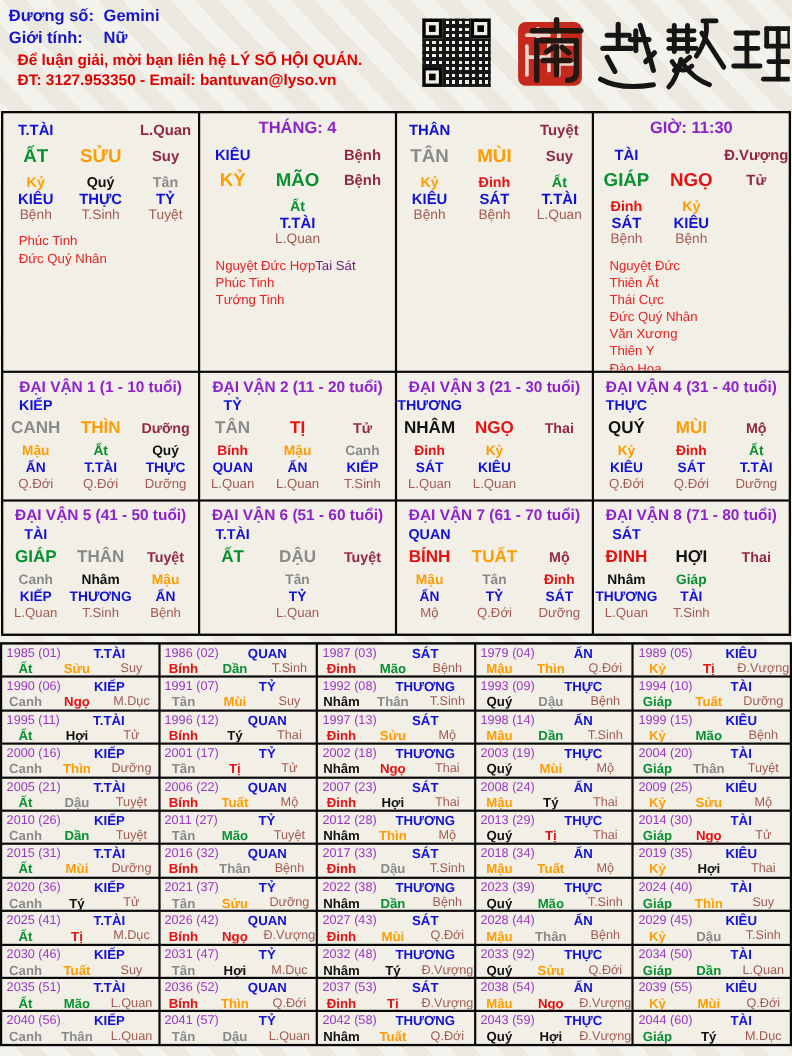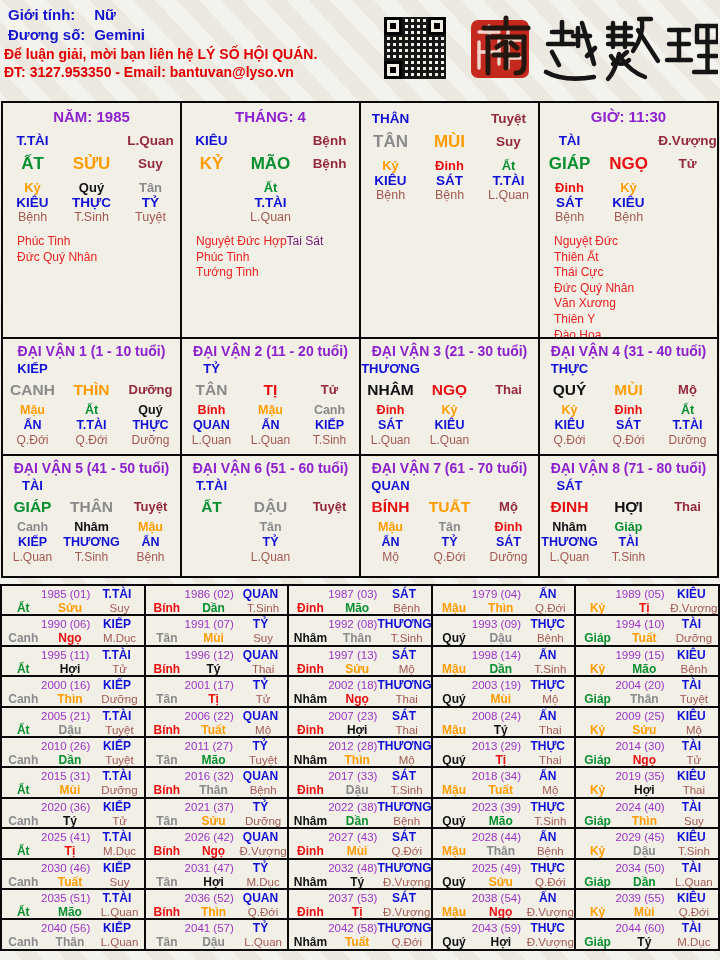--- a/index.html
+++ b/index.html
@@ -7,21 +7,21 @@
        background:#eeebe3;overflow:hidden;}
   .page{position:relative;width:720px;height:960px;
         background:
           repeating-linear-gradient(47deg, rgba(255,255,255,.28) 0 16px, rgba(120,110,90,.035) 16px 32px),
           #f0ede5;}
   
   .header{position:relative;height:101px;}
   .hl{padding-left:8px;height:20px;line-height:20px;font-size:15px;font-weight:bold;color:#1414cc;}
   .hl .lab{display:inline-block;width:82px;}
   .hl:first-child{padding-top:5px;}
-  .hr{padding-left:4px;height:18px;line-height:18px;font-size:14px;font-weight:bold;color:#e00000;}
+  .hr{padding-left:16px;height:18px;line-height:18px;font-size:14px;font-weight:bold;color:#e00000;}
   .qr{position:absolute;left:384px;top:17px;width:62px;height:62px;
       background:
         repeating-linear-gradient(0deg,#161616 0 3px,transparent 3px 6px),
         repeating-linear-gradient(90deg,#161616 0 3px,transparent 3px 6px);}
   .qr .f{position:absolute;width:12px;height:12px;border:3px solid #000;background:#f0ede5;}
   .qr .f::after{content:"";position:absolute;left:3px;top:3px;width:6px;height:6px;background:#000;}
   .qr .tl{left:0;top:0;} .qr .tr{right:0;top:0;} .qr .bl{left:0;bottom:0;}
   .brand{position:absolute;left:468px;top:6px;}
   
   .c-blue{color:#1111d6;} .c-purple{color:#8d22cc;} .c-green{color:#089030;}
@@ -56,39 +56,39 @@
   .dvrow3 .pstage3{font-size:13px;}
   .dvhidden{margin-top:3px;}
   .dvhidden .hstem{font-size:12.5px;}
   .dvhidden .hgod{font-size:12.5px;}
   .dvhidden .hstage{font-size:12px;}
   
   .years{display:grid;grid-template-columns:repeat(5,1fr);grid-auto-rows:28.4px;
          gap:2px;background:#0a0a0a;border:2px solid #0a0a0a;margin-top:6px;}
   .ycell{background:#f2efe7;overflow:hidden;}
   .yrow1{display:flex;height:14px;line-height:15px;padding-top:1px;}
-  .ylabel{padding-left:4px;font-size:11.5px;color:#9a35c4;white-space:nowrap;margin-left:35px;}
+  .ylabel{padding-left:4px;font-size:11.5px;color:#9a35c4;white-space:nowrap;}
   .ygod{flex:1;text-align:center;font-size:12px;font-weight:bold;}
   .yrow2{display:grid;grid-template-columns:30% 36% 34%;height:14px;line-height:14px;text-align:center;}
   .ystem,.ybranch{font-size:12px;font-weight:bold;}
   .ystage{font-size:11.5px;}
 </style>
 </head>
 <body>
 
 <div class="page">
 
   <div class="header">
     <div class="hl">
+      <span class="lab">Đương số:</span>
+      <span>Gemini</span>
+    </div>
+    <div class="hl">
       <span class="lab">Giới tính:</span>
       <span>Nữ</span>
-    </div>
-    <div class="hl">
-      <span class="lab">Đương số:</span>
-      <span>Gemini</span>
     </div>
     <div class="hr">Để luận giải, mời bạn liên hệ LÝ SỐ HỘI QUÁN.</div>
     <div class="hr">ĐT: 3127.953350 - Email: bantuvan@lyso.vn</div>
 
     <div class="qr">
       <div class="f tl"></div>
       <div class="f tr"></div>
       <div class="f bl"></div>
     </div>
 
@@ -156,21 +156,20 @@
           <path d="M229 36 h21"></path>
         <path d="M239.5 20 v46"></path>
           <path d="M231 50 h18"></path>
           <path d="M226 66 h28"></path>
       </g>
     </svg>
   </div>
 
   <div class="chart" id="chart">
       <div class="box">
-    <div class="ptitle c-purple">NĂM: 1985</div>
     <div class="prow2 g3">
       <span class="c-blue">T.TÀI</span>
       <span></span>
       <span class="stageA pstage2">L.Quan</span>
     </div>
     <div class="prow3 g3">
       <span class="pstem c-green">ẤT</span>
       <span class="pbranch c-orange">SỬU</span>
       <span class="stageA pstage3">Suy</span>
     </div>
@@ -1015,21 +1014,21 @@
       <span class="ygod c-blue">THƯƠNG</span>
     </div>
     <div class="yrow2">
       <span class="ystem c-black">Nhâm</span>
       <span class="ybranch c-black">Tý</span>
       <span class="ystage">Đ.Vượng</span>
     </div>
   </div>
       <div class="ycell">
     <div class="yrow1">
-      <span class="ylabel">2025 (49)</span>
+      <span class="ylabel">2033 (92)</span>
       <span class="ygod c-blue">THỰC</span>
     </div>
     <div class="yrow2">
       <span class="ystem c-black">Quý</span>
       <span class="ybranch c-orange">Sửu</span>
       <span class="ystage">Q.Đới</span>
     </div>
   </div>
       <div class="ycell">
     <div class="yrow1">

